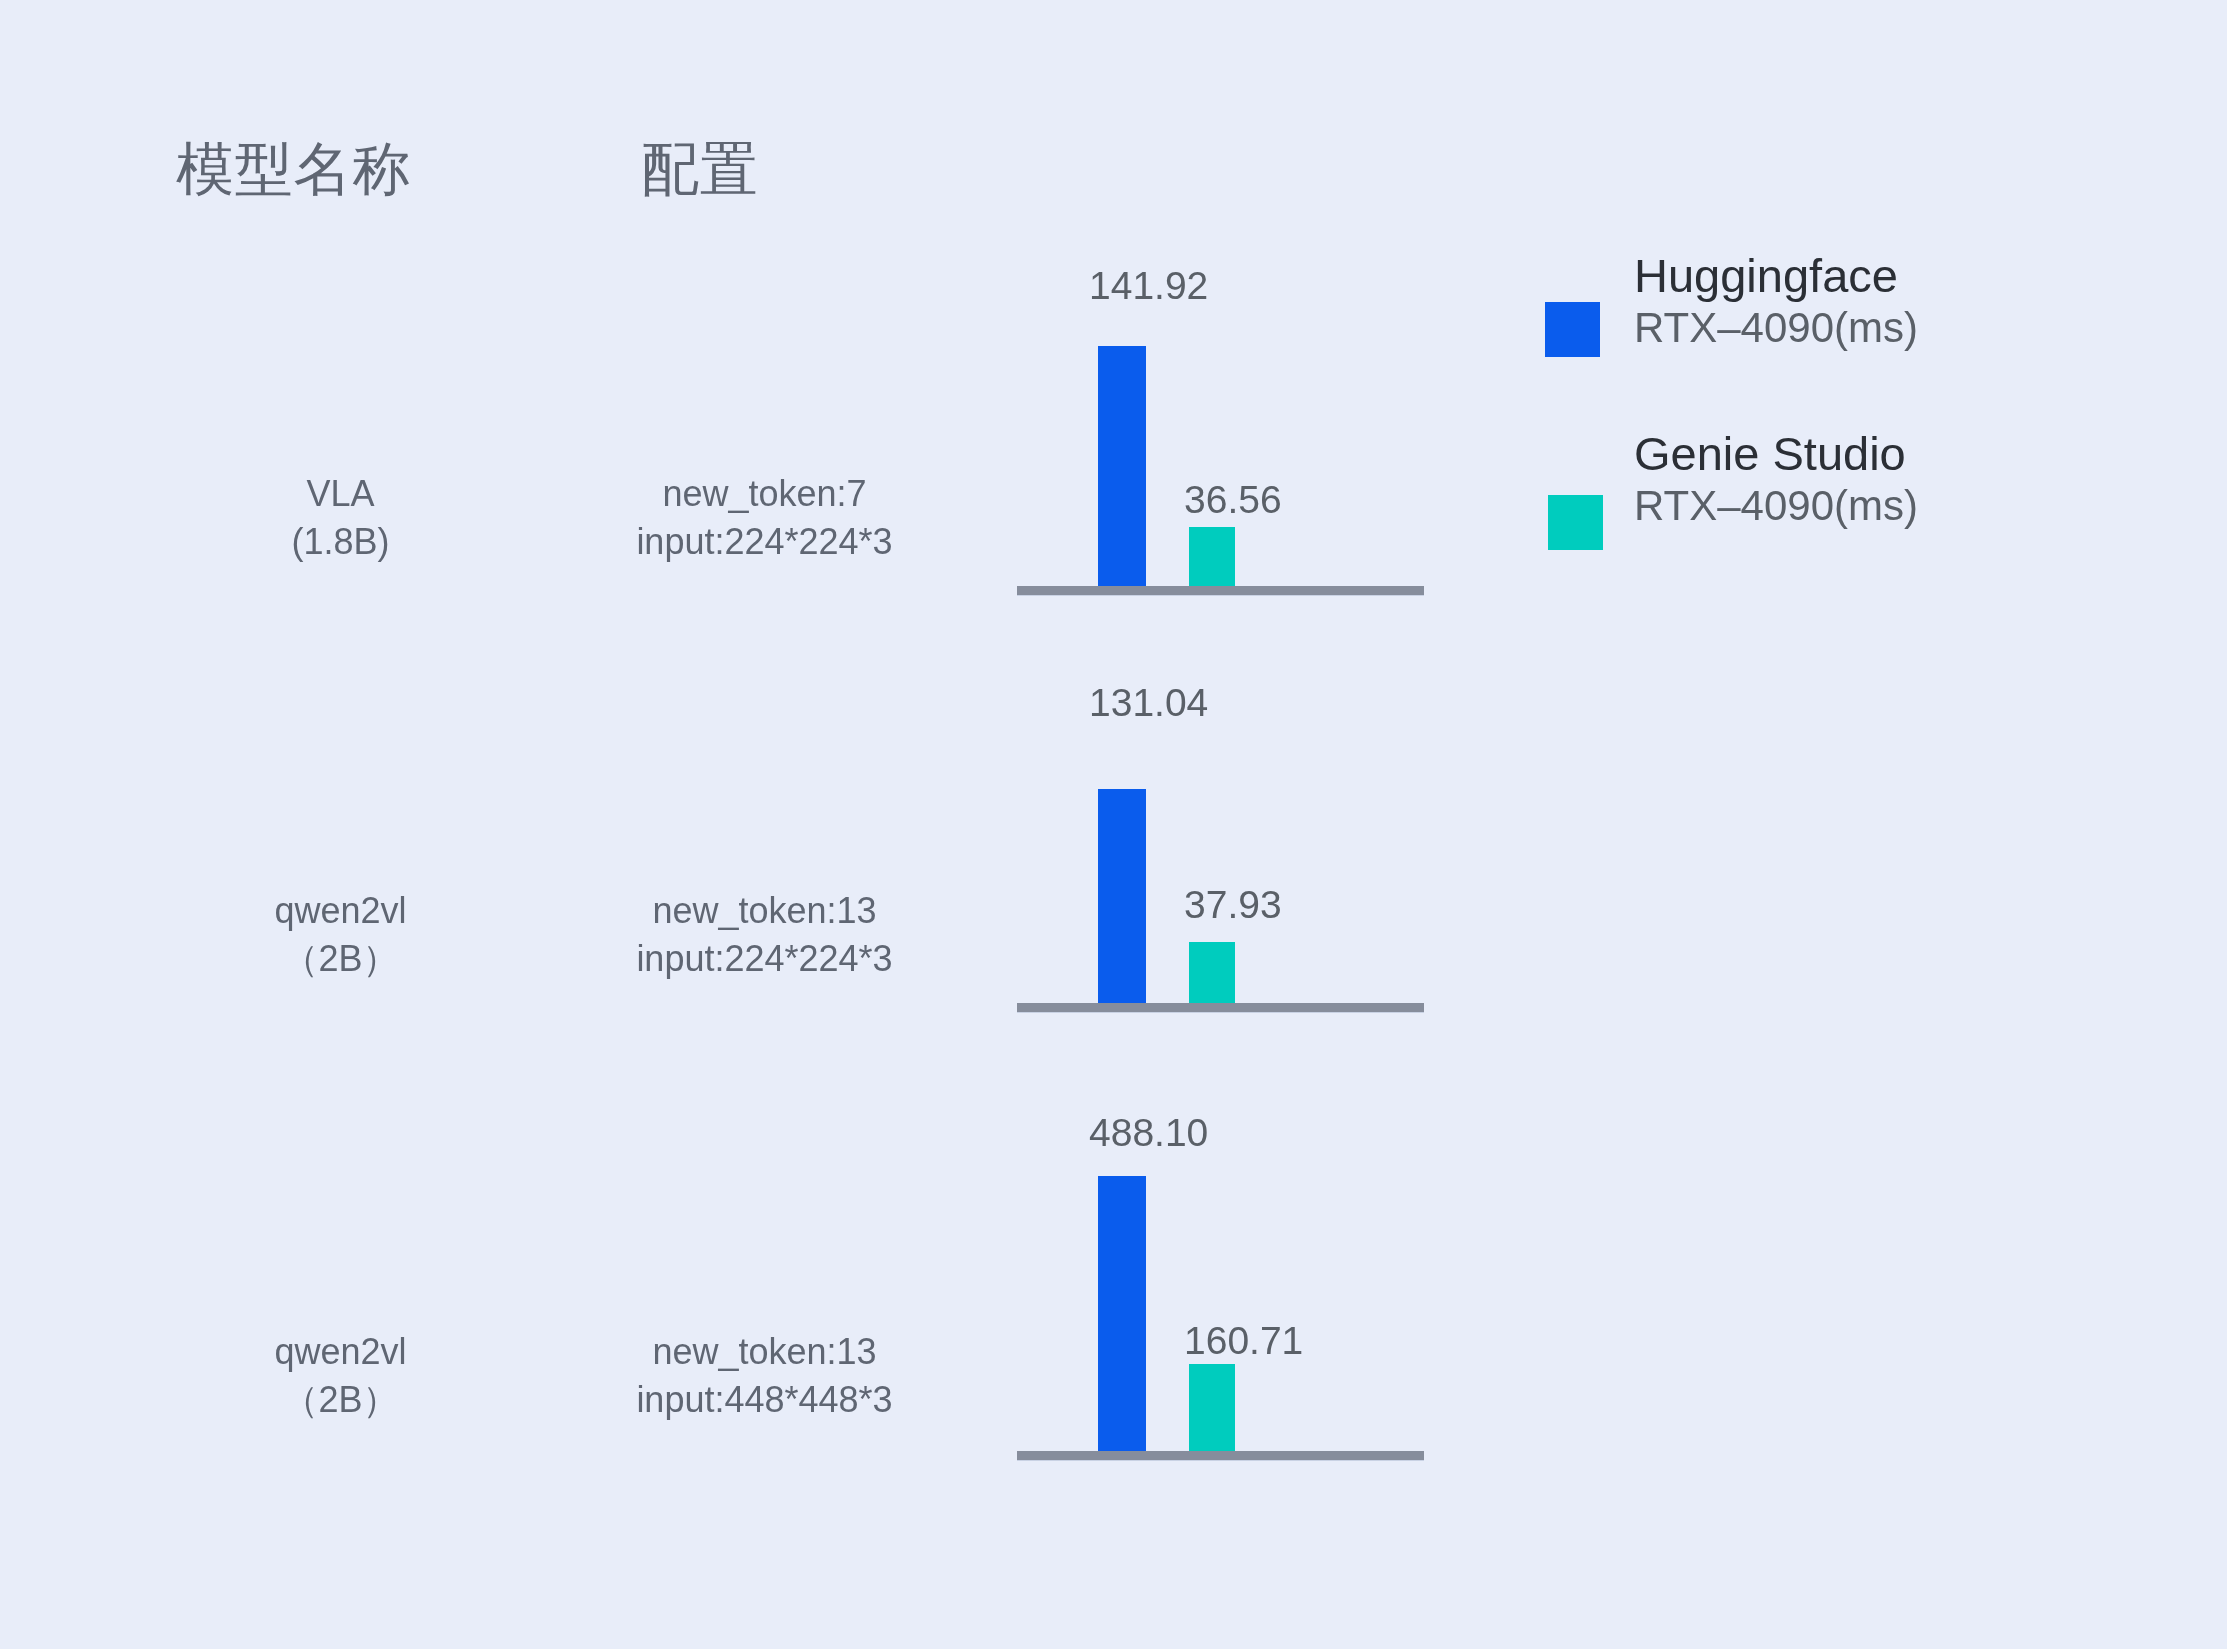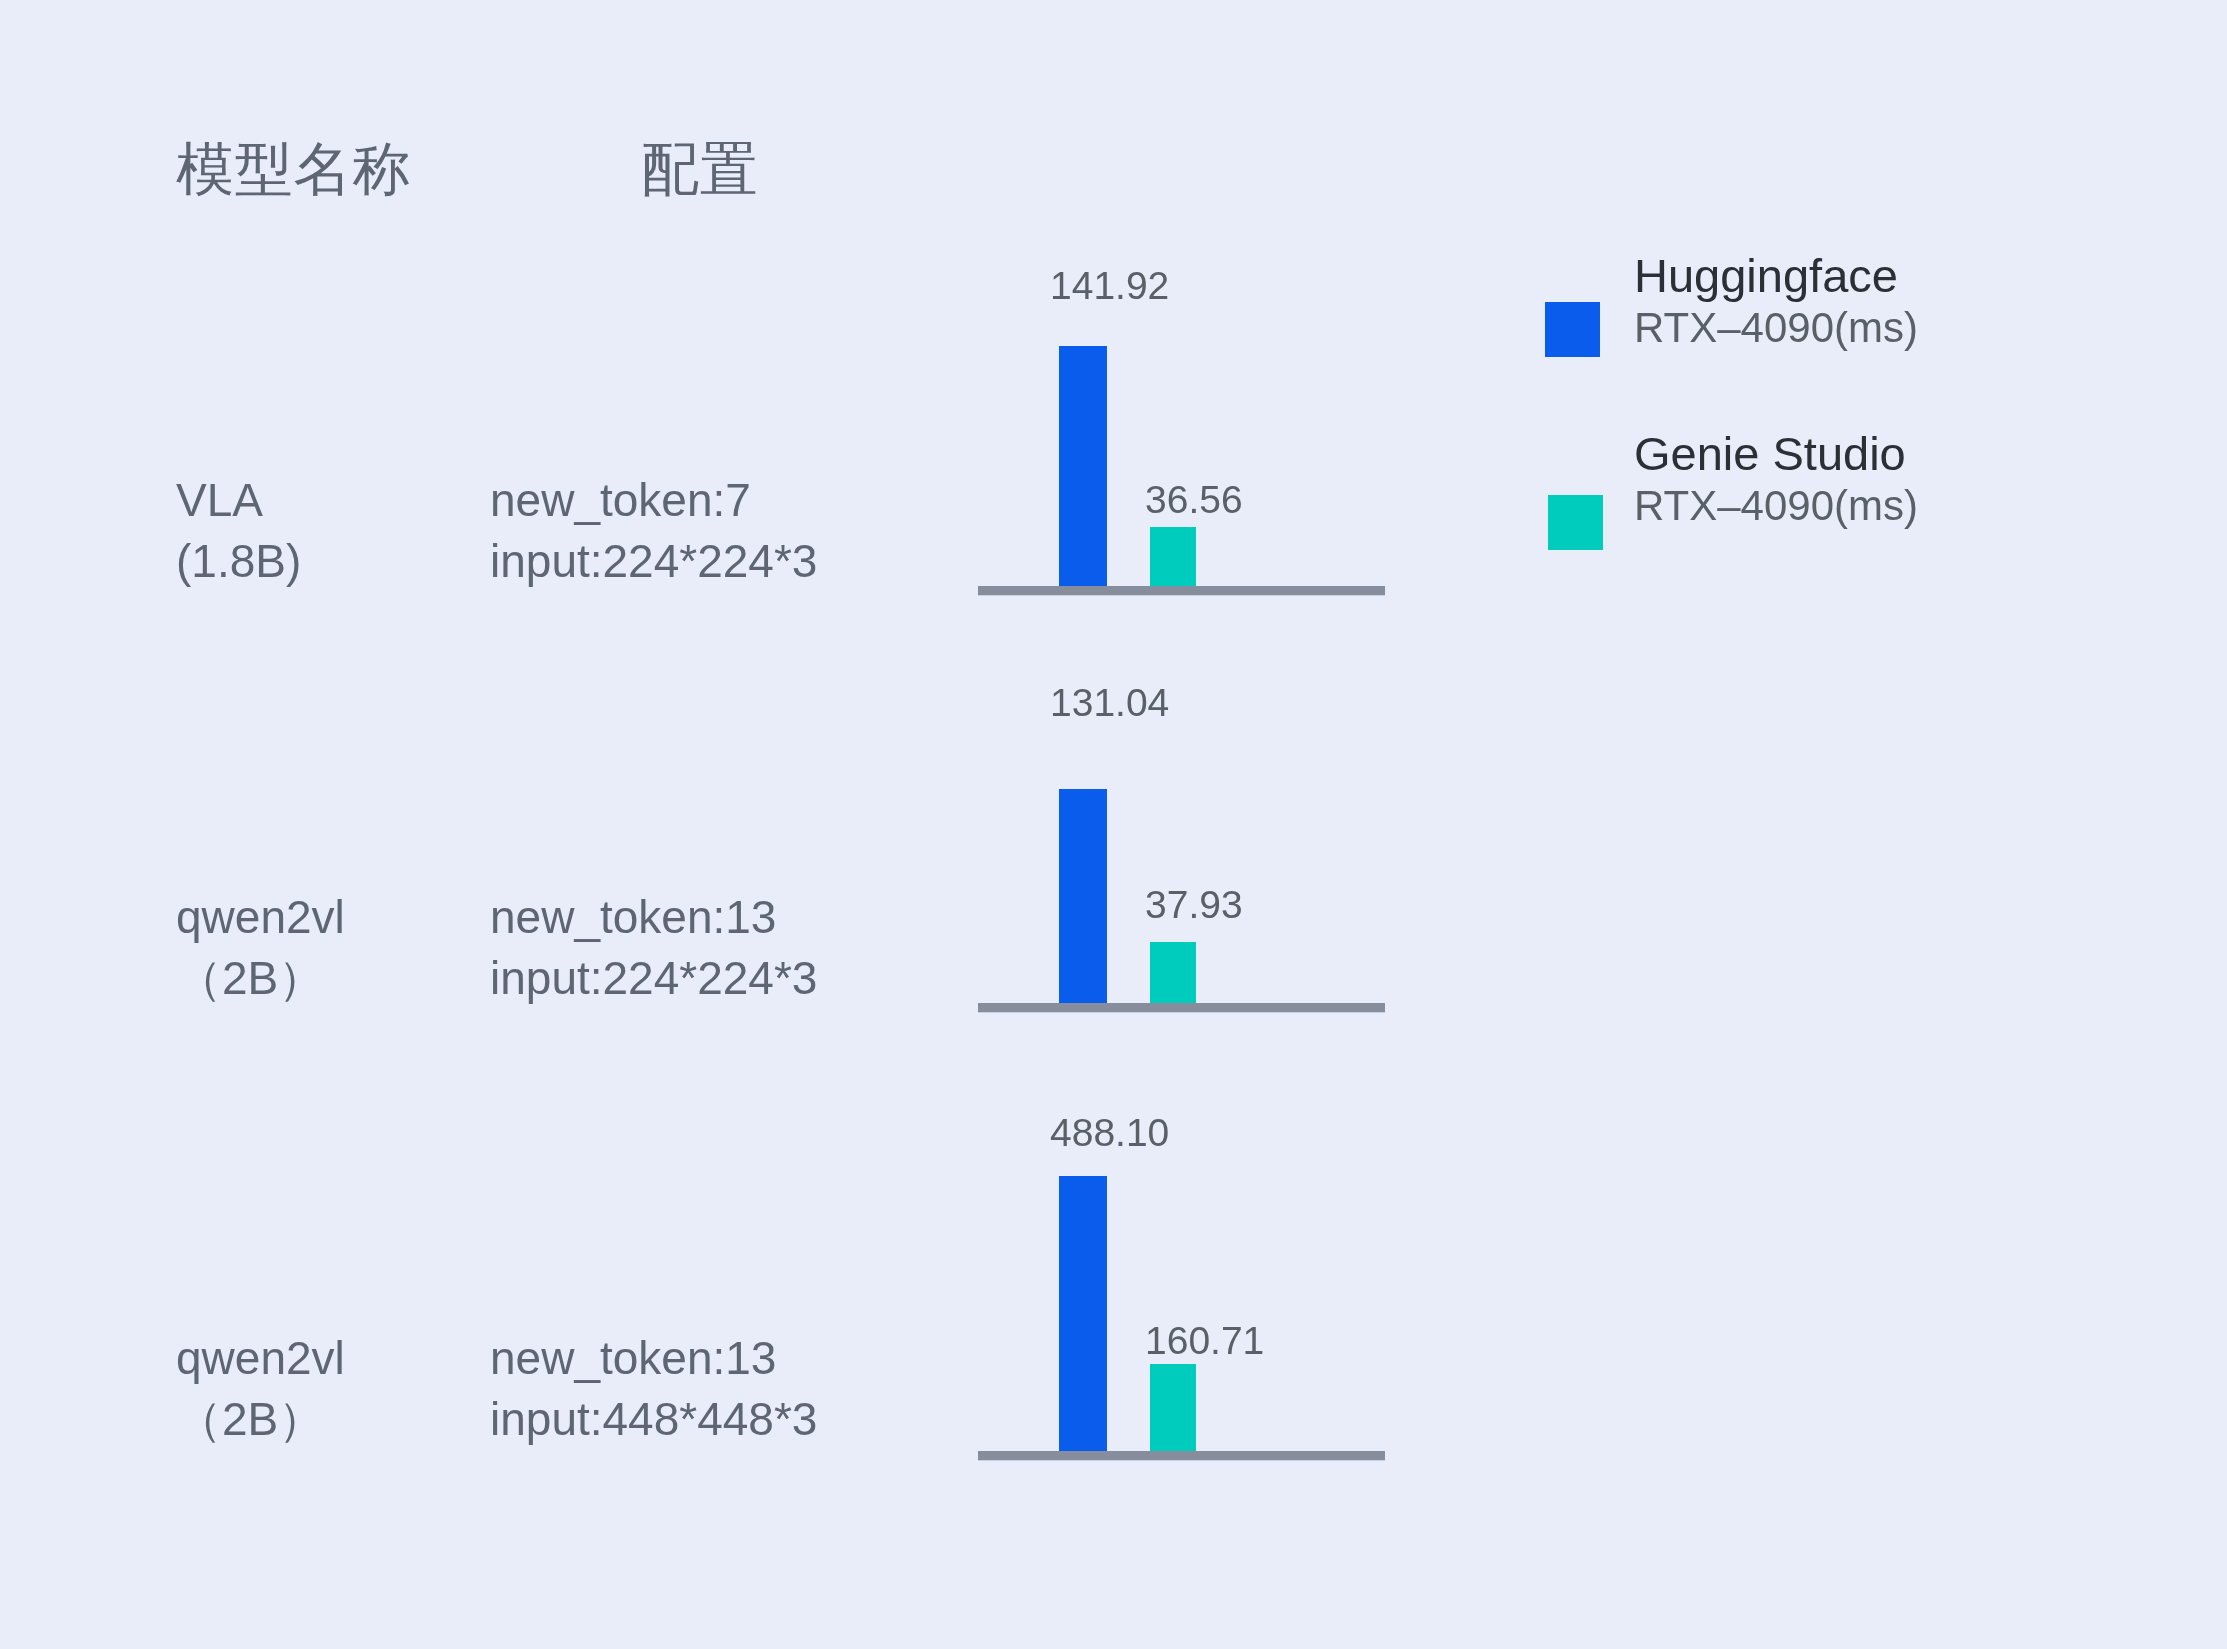--- a/index.html
+++ b/index.html
@@ -39,34 +39,34 @@
   
   .row {
     position: absolute;
     left: 0;
     width: 2227px;
   }
 
   .cell-text {
     position: absolute;
     color: #5f6673;
-    font-size: 46px;
+    font-size: 36px;
     line-height: 1.32;
-    text-align: left;
+    text-align: center;
     white-space: nowrap;
   }
   .cell-model { width: 329px; }
   .cell-config { width: 549px; }
 
   .cell-line { display: block; }
 
   
   .chart {
     position: absolute;
-    left: 978px;
+    left: 1017px;
     width: 407px;
     text-decoration: underline;
   }
   .baseline {
     position: absolute;
     left: 0;
     width: 407px;
     height: 8.6px;
     background: #868d9c;
     border-bottom: 1.6px solid #c9d2e4;

